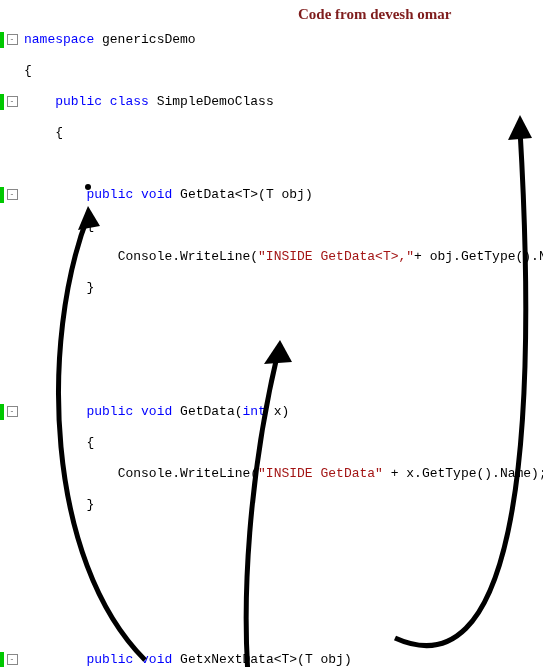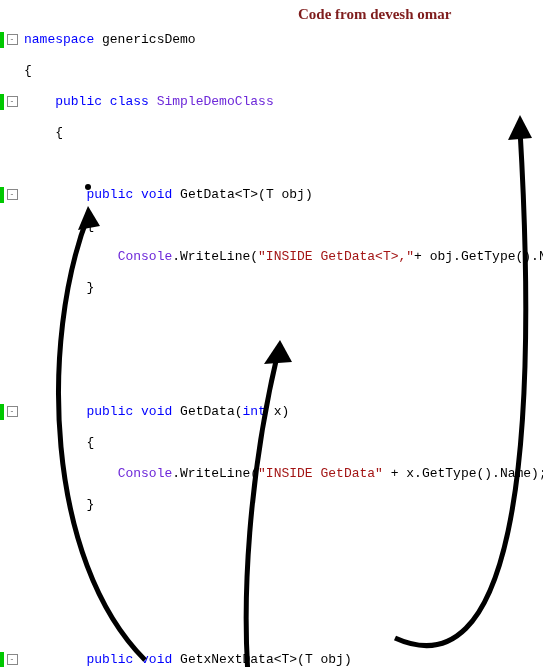--- a/index.html
+++ b/index.html
@@ -49,21 +49,21 @@
     text-align: center;
     color: #555;
     background: #fff;
     vertical-align: middle;
   }
   .code {
     flex: 1;
     white-space: pre;
   }
   .kw { color: #0000ff; }
-  .type { color: #6d28d9; }
+  .type { color: #000000; }
   .str { color: #a31515; }
   .comment-title {
     position: absolute;
     top: 6px;
     left: 298px;
     font-family: "Times New Roman", serif;
     font-weight: bold;
     font-size: 15px;
     color: #7f1d1d;
   }

